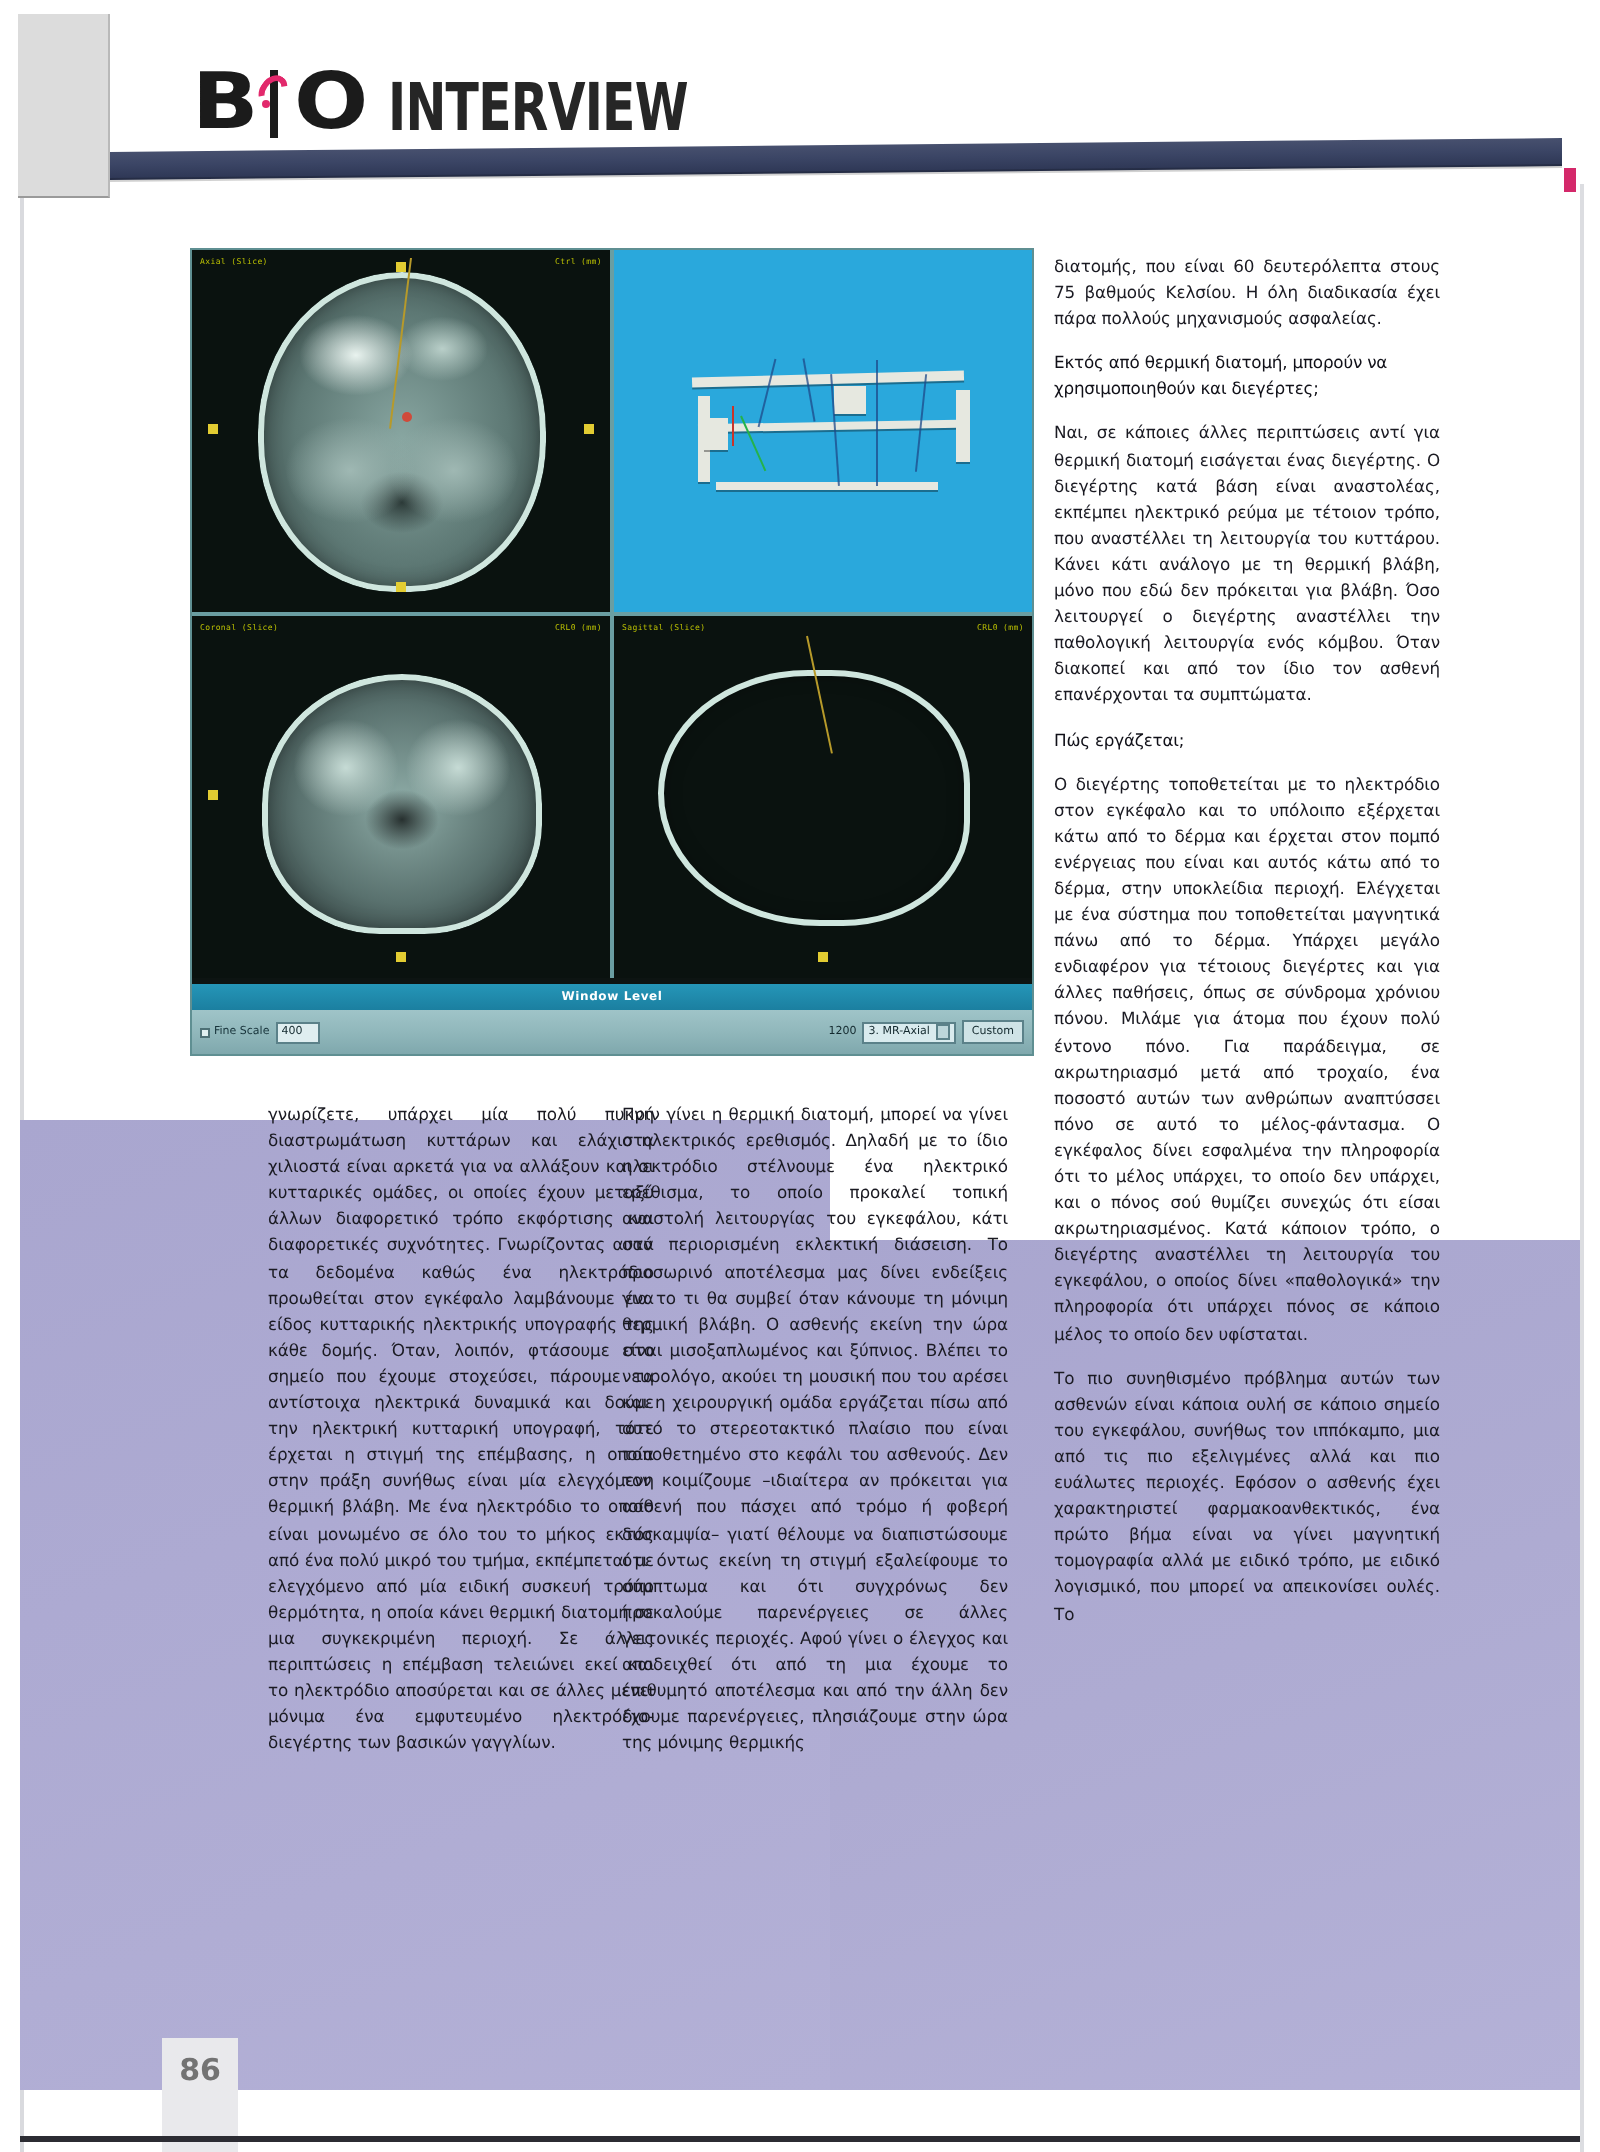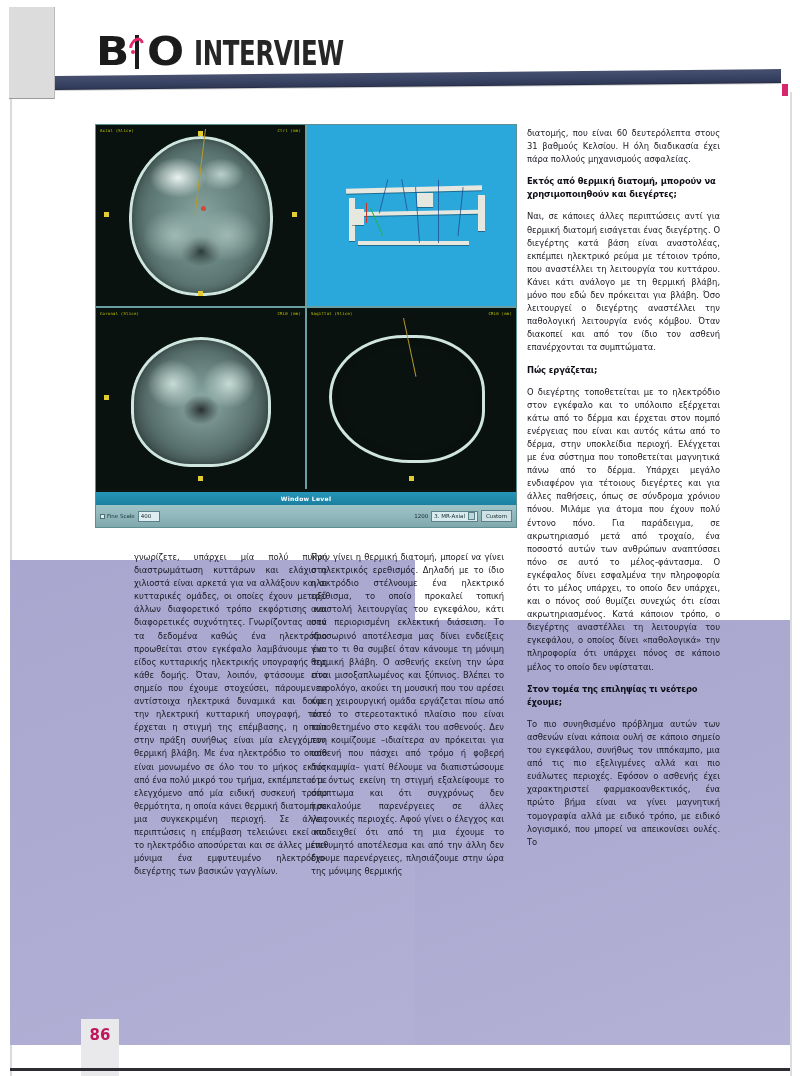--- a/index.html
+++ b/index.html
@@ -368,21 +368,21 @@
     font-family: "DejaVu Sans", sans-serif;
     font-size: 8.4px;
     line-height: 13.1px;
     color: #1a1a22;
     text-align: justify;
     letter-spacing: -0.05px;
   }
   .col p { margin: 0 0 9px 0; }
   .col p:last-child { margin-bottom: 0; }
   .q {
-    font-weight: 700;
+    font-weight: 400;
     color: #101018;
     margin: 0 0 2px 0;
     text-align: left;
     letter-spacing: -0.1px;
   }
 
   #col1 { left: 96px; top: 551px; width: 193px; margin-left: 38px; }
   #col2 { left: 311px; top: 551px; width: 193px; }
   #col3 { left: 527px; top: 127px; width: 193px; }
 
@@ -393,21 +393,21 @@
     background: #e9e9ec;
     display: flex;
     align-items: flex-start;
     justify-content: center;
     padding-top: 7px;
   }
   .pagenum span {
     font-family: "DejaVu Sans", sans-serif;
     font-size: 15px;
     font-weight: 700;
-    color: #be185d;
+    color: #737373;
   }
   .page-bottom-rule {
     position: absolute;
     left: 10px; bottom: 5px;
     width: 780px; height: 3px;
     background: #2c2c33;
   }
 </style>
 </head>
 <body>
@@ -515,26 +515,25 @@
 
   <div class="col" id="col1">
     <p>γνωρίζετε, υπάρχει μία πολύ πυκνή διαστρωμάτωση κυττάρων και ελάχιστα χιλιοστά είναι αρκετά για να αλλάξουν και οι κυτταρικές ομάδες, οι οποίες έχουν μεταξύ άλλων διαφορετικό τρόπο εκφόρτισης και διαφορετικές συχνότητες. Γνωρίζοντας αυτά τα δεδομένα καθώς ένα ηλεκτρόδιο προωθείται στον εγκέφαλο λαμβάνουμε ένα είδος κυτταρικής ηλεκτρικής υπογραφής της κάθε δομής. Όταν, λοιπόν, φτάσουμε στο σημείο που έχουμε στοχεύσει, πάρουμε τα αντίστοιχα ηλεκτρικά δυναμικά και δούμε την ηλεκτρική κυτταρική υπογραφή, τότε έρχεται η στιγμή της επέμβασης, η οποία στην πράξη συνήθως είναι μία ελεγχόμενη θερμική βλάβη. Με ένα ηλεκτρόδιο το οποίο είναι μονωμένο σε όλο του το μήκος εκτός από ένα πολύ μικρό του τμήμα, εκπέμπεται με ελεγχόμενο από μία ειδική συσκευή τρόπο θερμότητα, η οποία κάνει θερμική διατομή σε μια συγκεκριμένη περιοχή. Σε άλλες περιπτώσεις η επέμβαση τελειώνει εκεί και το ηλεκτρόδιο αποσύρεται και σε άλλες μένει μόνιμα ένα εμφυτευμένο ηλεκτρόδιο-διεγέρτης των βασικών γαγγλίων.</p>
   </div>
 
   <div class="col" id="col2">
     <p>Πριν γίνει η θερμική διατομή, μπορεί να γίνει ο ηλεκτρικός ερεθισμός. Δηλαδή με το ίδιο ηλεκτρόδιο στέλνουμε ένα ηλεκτρικό ερέθισμα, το οποίο προκαλεί τοπική αναστολή λειτουργίας του εγκεφάλου, κάτι σαν περιορισμένη εκλεκτική διάσειση. Το προσωρινό αποτέλεσμα μας δίνει ενδείξεις για το τι θα συμβεί όταν κάνουμε τη μόνιμη θερμική βλάβη. Ο ασθενής εκείνη την ώρα είναι μισοξαπλωμένος και ξύπνιος. Βλέπει το νευρολόγο, ακούει τη μουσική που του αρέσει και η χειρουργική ομάδα εργάζεται πίσω από αυτό το στερεοτακτικό πλαίσιο που είναι τοποθετημένο στο κεφάλι του ασθενούς. Δεν τον κοιμίζουμε –ιδιαίτερα αν πρόκειται για ασθενή που πάσχει από τρόμο ή φοβερή δυσκαμψία– γιατί θέλουμε να διαπιστώσουμε ότι όντως εκείνη τη στιγμή εξαλείφουμε το σύμπτωμα και ότι συγχρόνως δεν προκαλούμε παρενέργειες σε άλλες γειτονικές περιοχές. Αφού γίνει ο έλεγχος και αποδειχθεί ότι από τη μια έχουμε το επιθυμητό αποτέλεσμα και από την άλλη δεν έχουμε παρενέργειες, πλησιάζουμε στην ώρα της μόνιμης θερμικής</p>
   </div>
 
   <div class="col" id="col3">
-    <p>διατομής, που είναι 60 δευτερόλεπτα στους 31 βαθμούς Κελσίου. Η όλη διαδικασία έχει πάρα πολλούς μηχανισμούς ασφαλείας.</p>
+    <p>διατομής, που είναι 60 δευτερόλεπτα στους 75 βαθμούς Κελσίου. Η όλη διαδικασία έχει πάρα πολλούς μηχανισμούς ασφαλείας.</p>
     <p class="q">Εκτός από θερμική διατομή, μπορούν να χρησιμοποιηθούν και διεγέρτες;</p>
     <p>Ναι, σε κάποιες άλλες περιπτώσεις αντί για θερμική διατομή εισάγεται ένας διεγέρτης. Ο διεγέρτης κατά βάση είναι αναστολέας, εκπέμπει ηλεκτρικό ρεύμα με τέτοιον τρόπο, που αναστέλλει τη λειτουργία του κυττάρου. Κάνει κάτι ανάλογο με τη θερμική βλάβη, μόνο που εδώ δεν πρόκειται για βλάβη. Όσο λειτουργεί ο διεγέρτης αναστέλλει την παθολογική λειτουργία ενός κόμβου. Όταν διακοπεί και από τον ίδιο τον ασθενή επανέρχονται τα συμπτώματα.</p>
     <p class="q">Πώς εργάζεται;</p>
     <p>Ο διεγέρτης τοποθετείται με το ηλεκτρόδιο στον εγκέφαλο και το υπόλοιπο εξέρχεται κάτω από το δέρμα και έρχεται στον πομπό ενέργειας που είναι και αυτός κάτω από το δέρμα, στην υποκλείδια περιοχή. Ελέγχεται με ένα σύστημα που τοποθετείται μαγνητικά πάνω από το δέρμα. Υπάρχει μεγάλο ενδιαφέρον για τέτοιους διεγέρτες και για άλλες παθήσεις, όπως σε σύνδρομα χρόνιου πόνου. Μιλάμε για άτομα που έχουν πολύ έντονο πόνο. Για παράδειγμα, σε ακρωτηριασμό μετά από τροχαίο, ένα ποσοστό αυτών των ανθρώπων αναπτύσσει πόνο σε αυτό το μέλος-φάντασμα. Ο εγκέφαλος δίνει εσφαλμένα την πληροφορία ότι το μέλος υπάρχει, το οποίο δεν υπάρχει, και ο πόνος σού θυμίζει συνεχώς ότι είσαι ακρωτηριασμένος. Κατά κάποιον τρόπο, ο διεγέρτης αναστέλλει τη λειτουργία του εγκεφάλου, ο οποίος δίνει «παθολογικά» την πληροφορία ότι υπάρχει πόνος σε κάποιο μέλος το οποίο δεν υφίσταται.</p>
-    <p class="q">Στον τομέα της επιληψίας τι νεότερο έχουμε;</p>
     <p>Το πιο συνηθισμένο πρόβλημα αυτών των ασθενών είναι κάποια ουλή σε κάποιο σημείο του εγκεφάλου, συνήθως τον ιππόκαμπο, μια από τις πιο εξελιγμένες αλλά και πιο ευάλωτες περιοχές. Εφόσον ο ασθενής έχει χαρακτηριστεί φαρμακοανθεκτικός, ένα πρώτο βήμα είναι να γίνει μαγνητική τομογραφία αλλά με ειδικό τρόπο, με ειδικό λογισμικό, που μπορεί να απεικονίσει ουλές. Το</p>
   </div>
 
   <div class="pagenum">
     <span>86</span>
   </div>
   <div class="page-bottom-rule"></div>
 
 </div>
 

